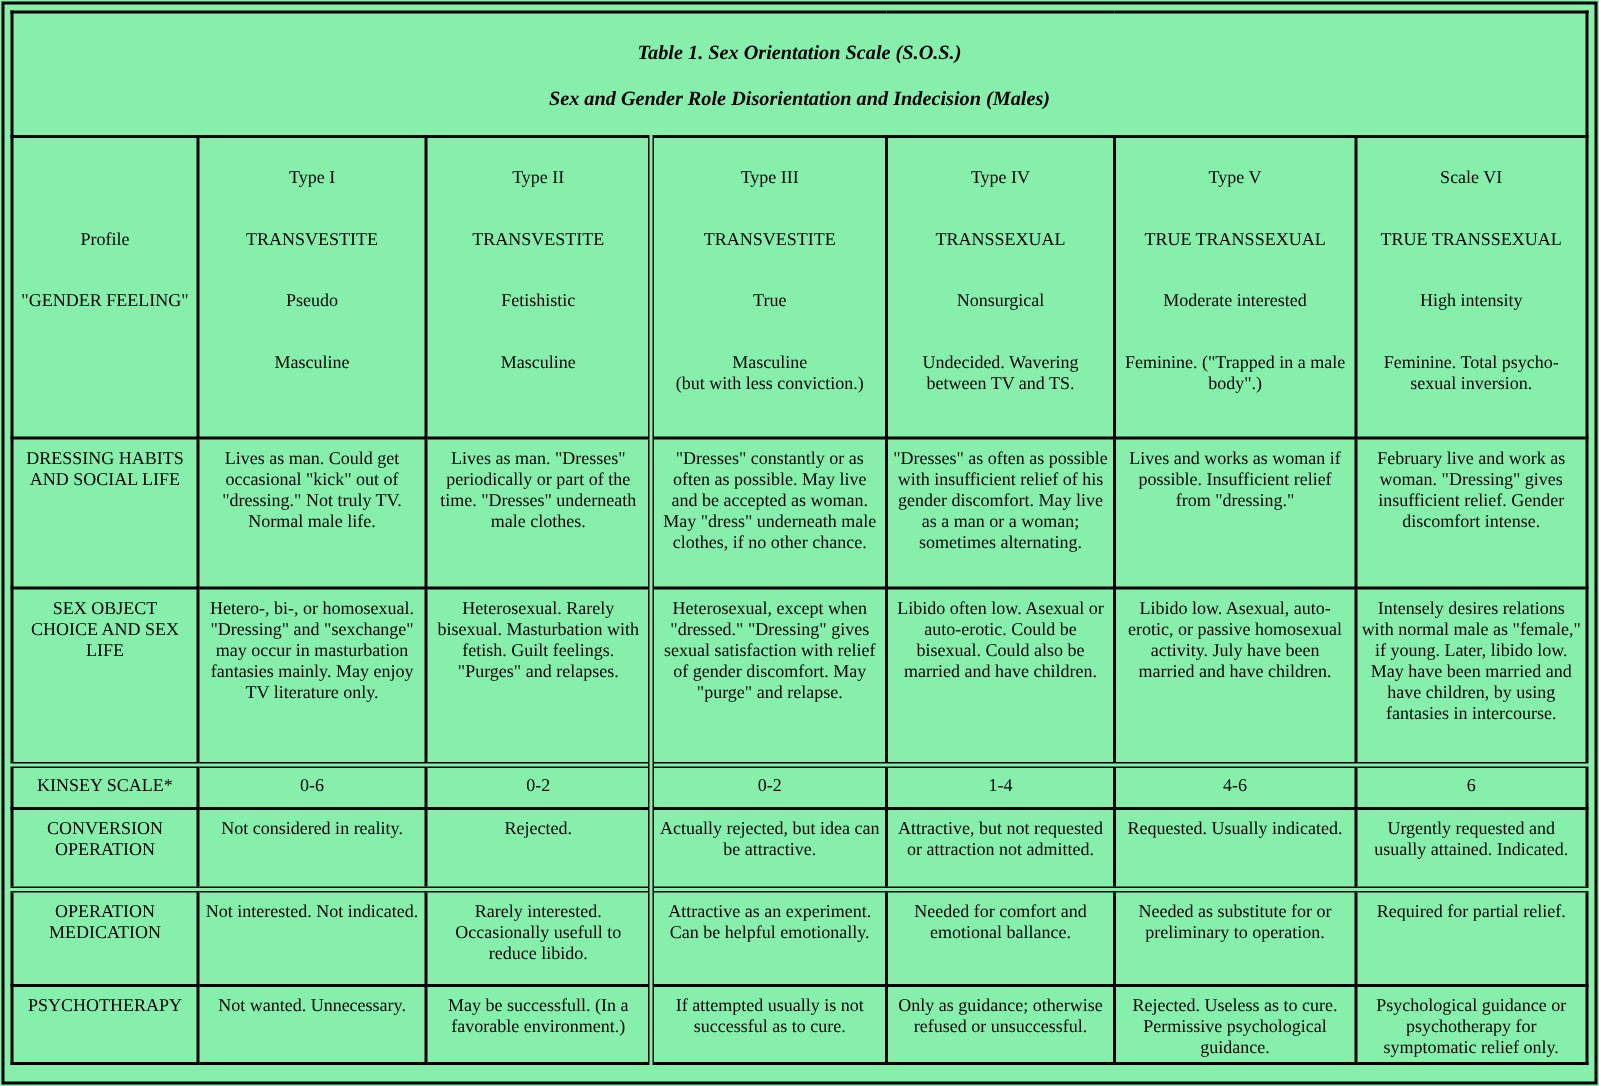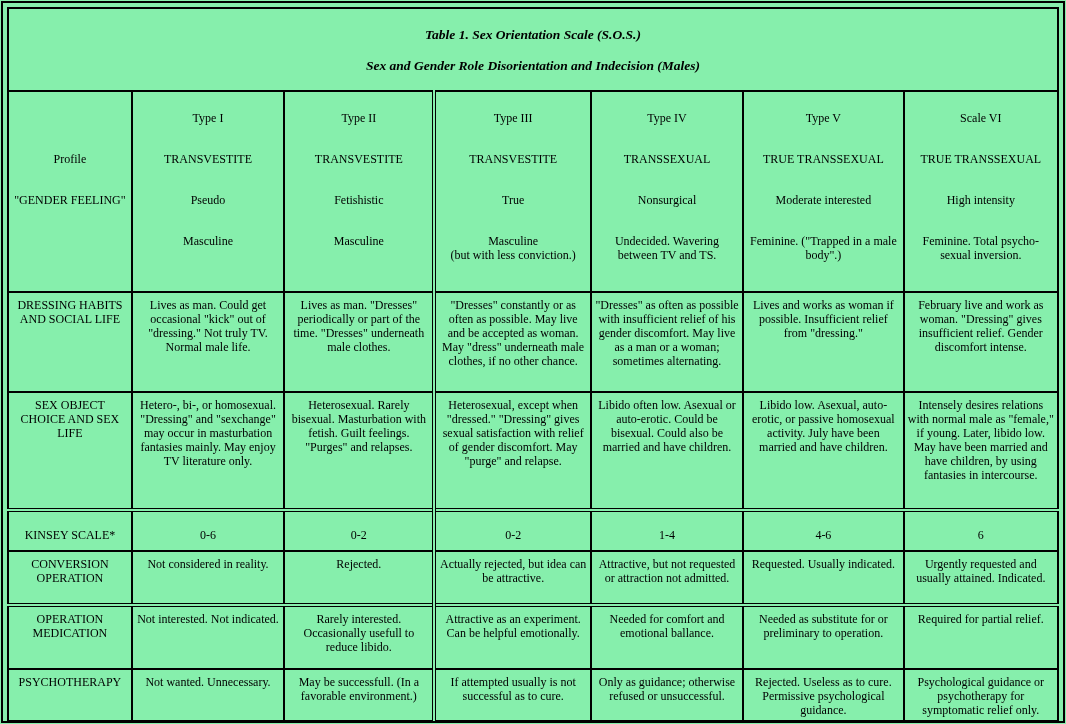--- a/index.html
+++ b/index.html
@@ -9,21 +9,21 @@
   table.sos{position:absolute;left:7px;top:7px;width:1052px;border-collapse:collapse;table-layout:fixed;}
   td{border:2px solid #000;vertical-align:top;text-align:center;
      font-size:12px;line-height:14px;padding:5px 3px 2px;white-space:pre-line;overflow:hidden;}
   td.title-cell{height:36px;padding-top:3px;}
   .title-line{font-weight:bold;font-style:italic;font-size:13.5px;line-height:17px;}
   tr.group-row td{height:26px;padding-top:6px;}
   tr.types-row td{height:118px;}
   .hslot{min-height:14px;margin-bottom:13px;}
   tr.r-dressing td{height:91px;}
   tr.r-sexobj td{height:108px;}
-  tr.r-kinsey td{height:20px;padding-top:16px;}
+  tr.r-kinsey td{height:20px;padding-top:4px;}
   tr.r-conversion td{height:44px;}
   tr.r-estrogen td{height:54px;}
   tr.r-psycho td{height:43px;}
   td.dbl-left{border-left:4px double #000;margin-left:28px;}
   tr.dbl-top td{border-top:4px double #000;}
   .row-label{}
 </style>
 </head>
 <body>
 

